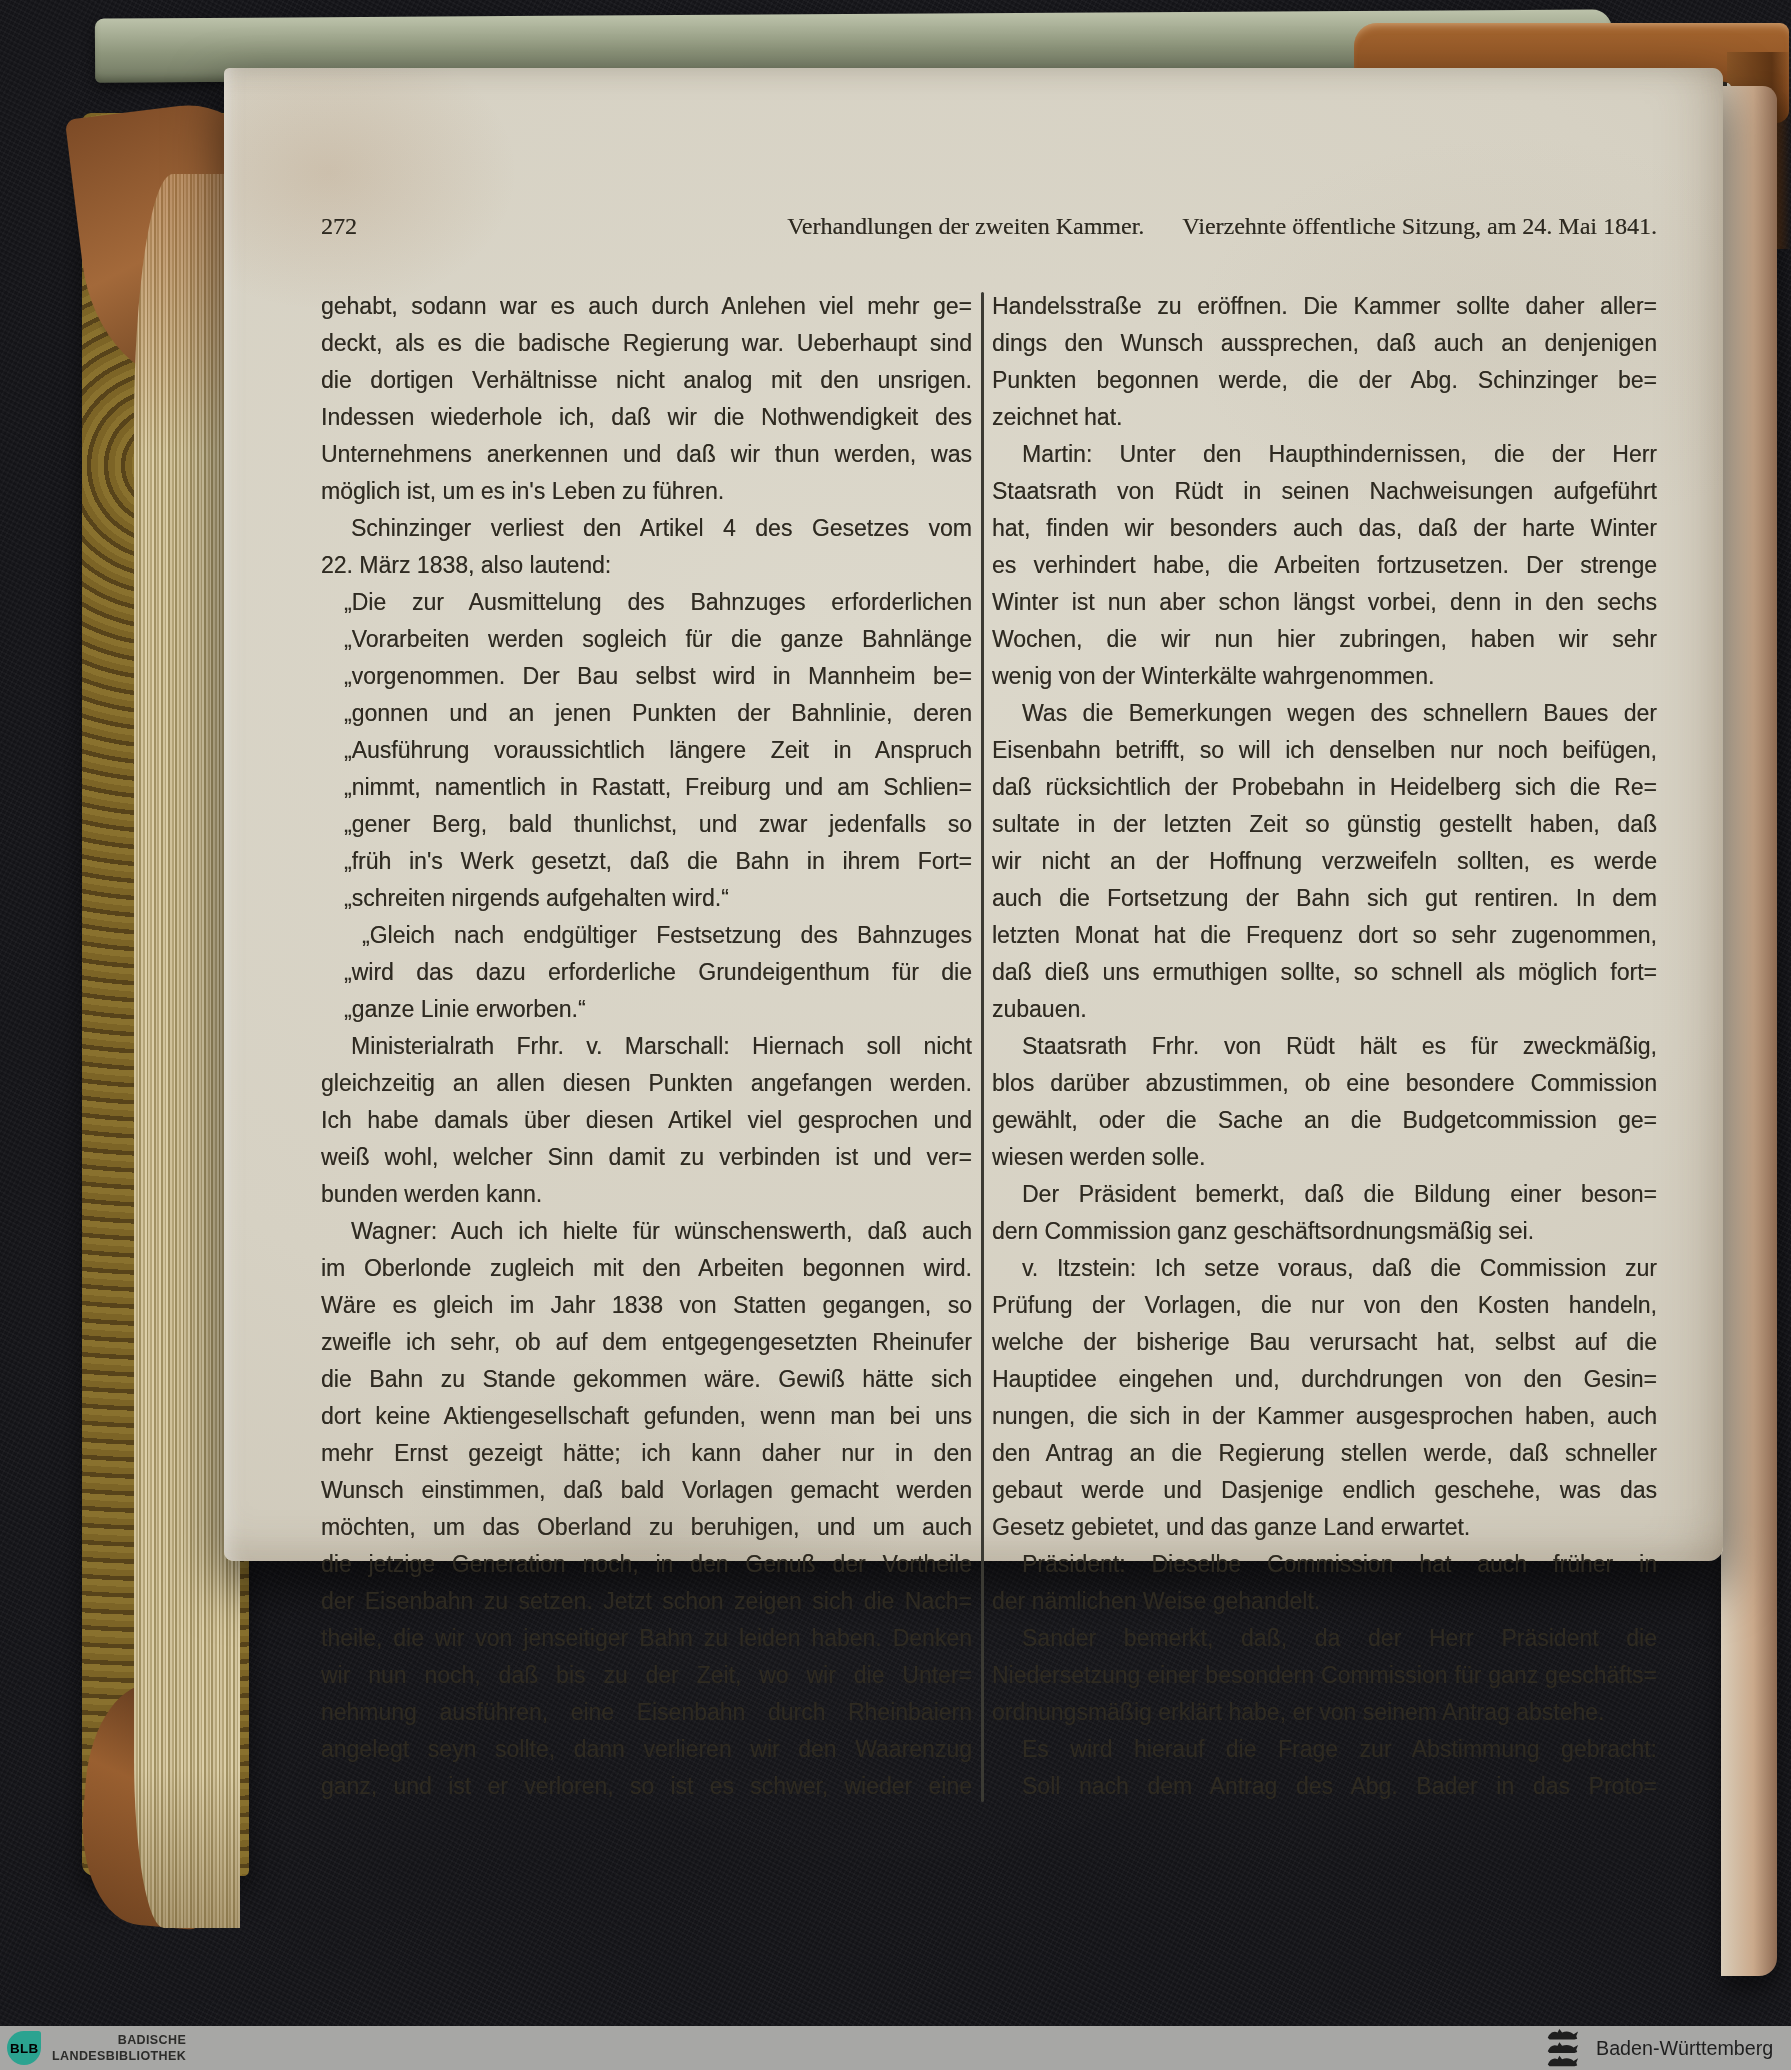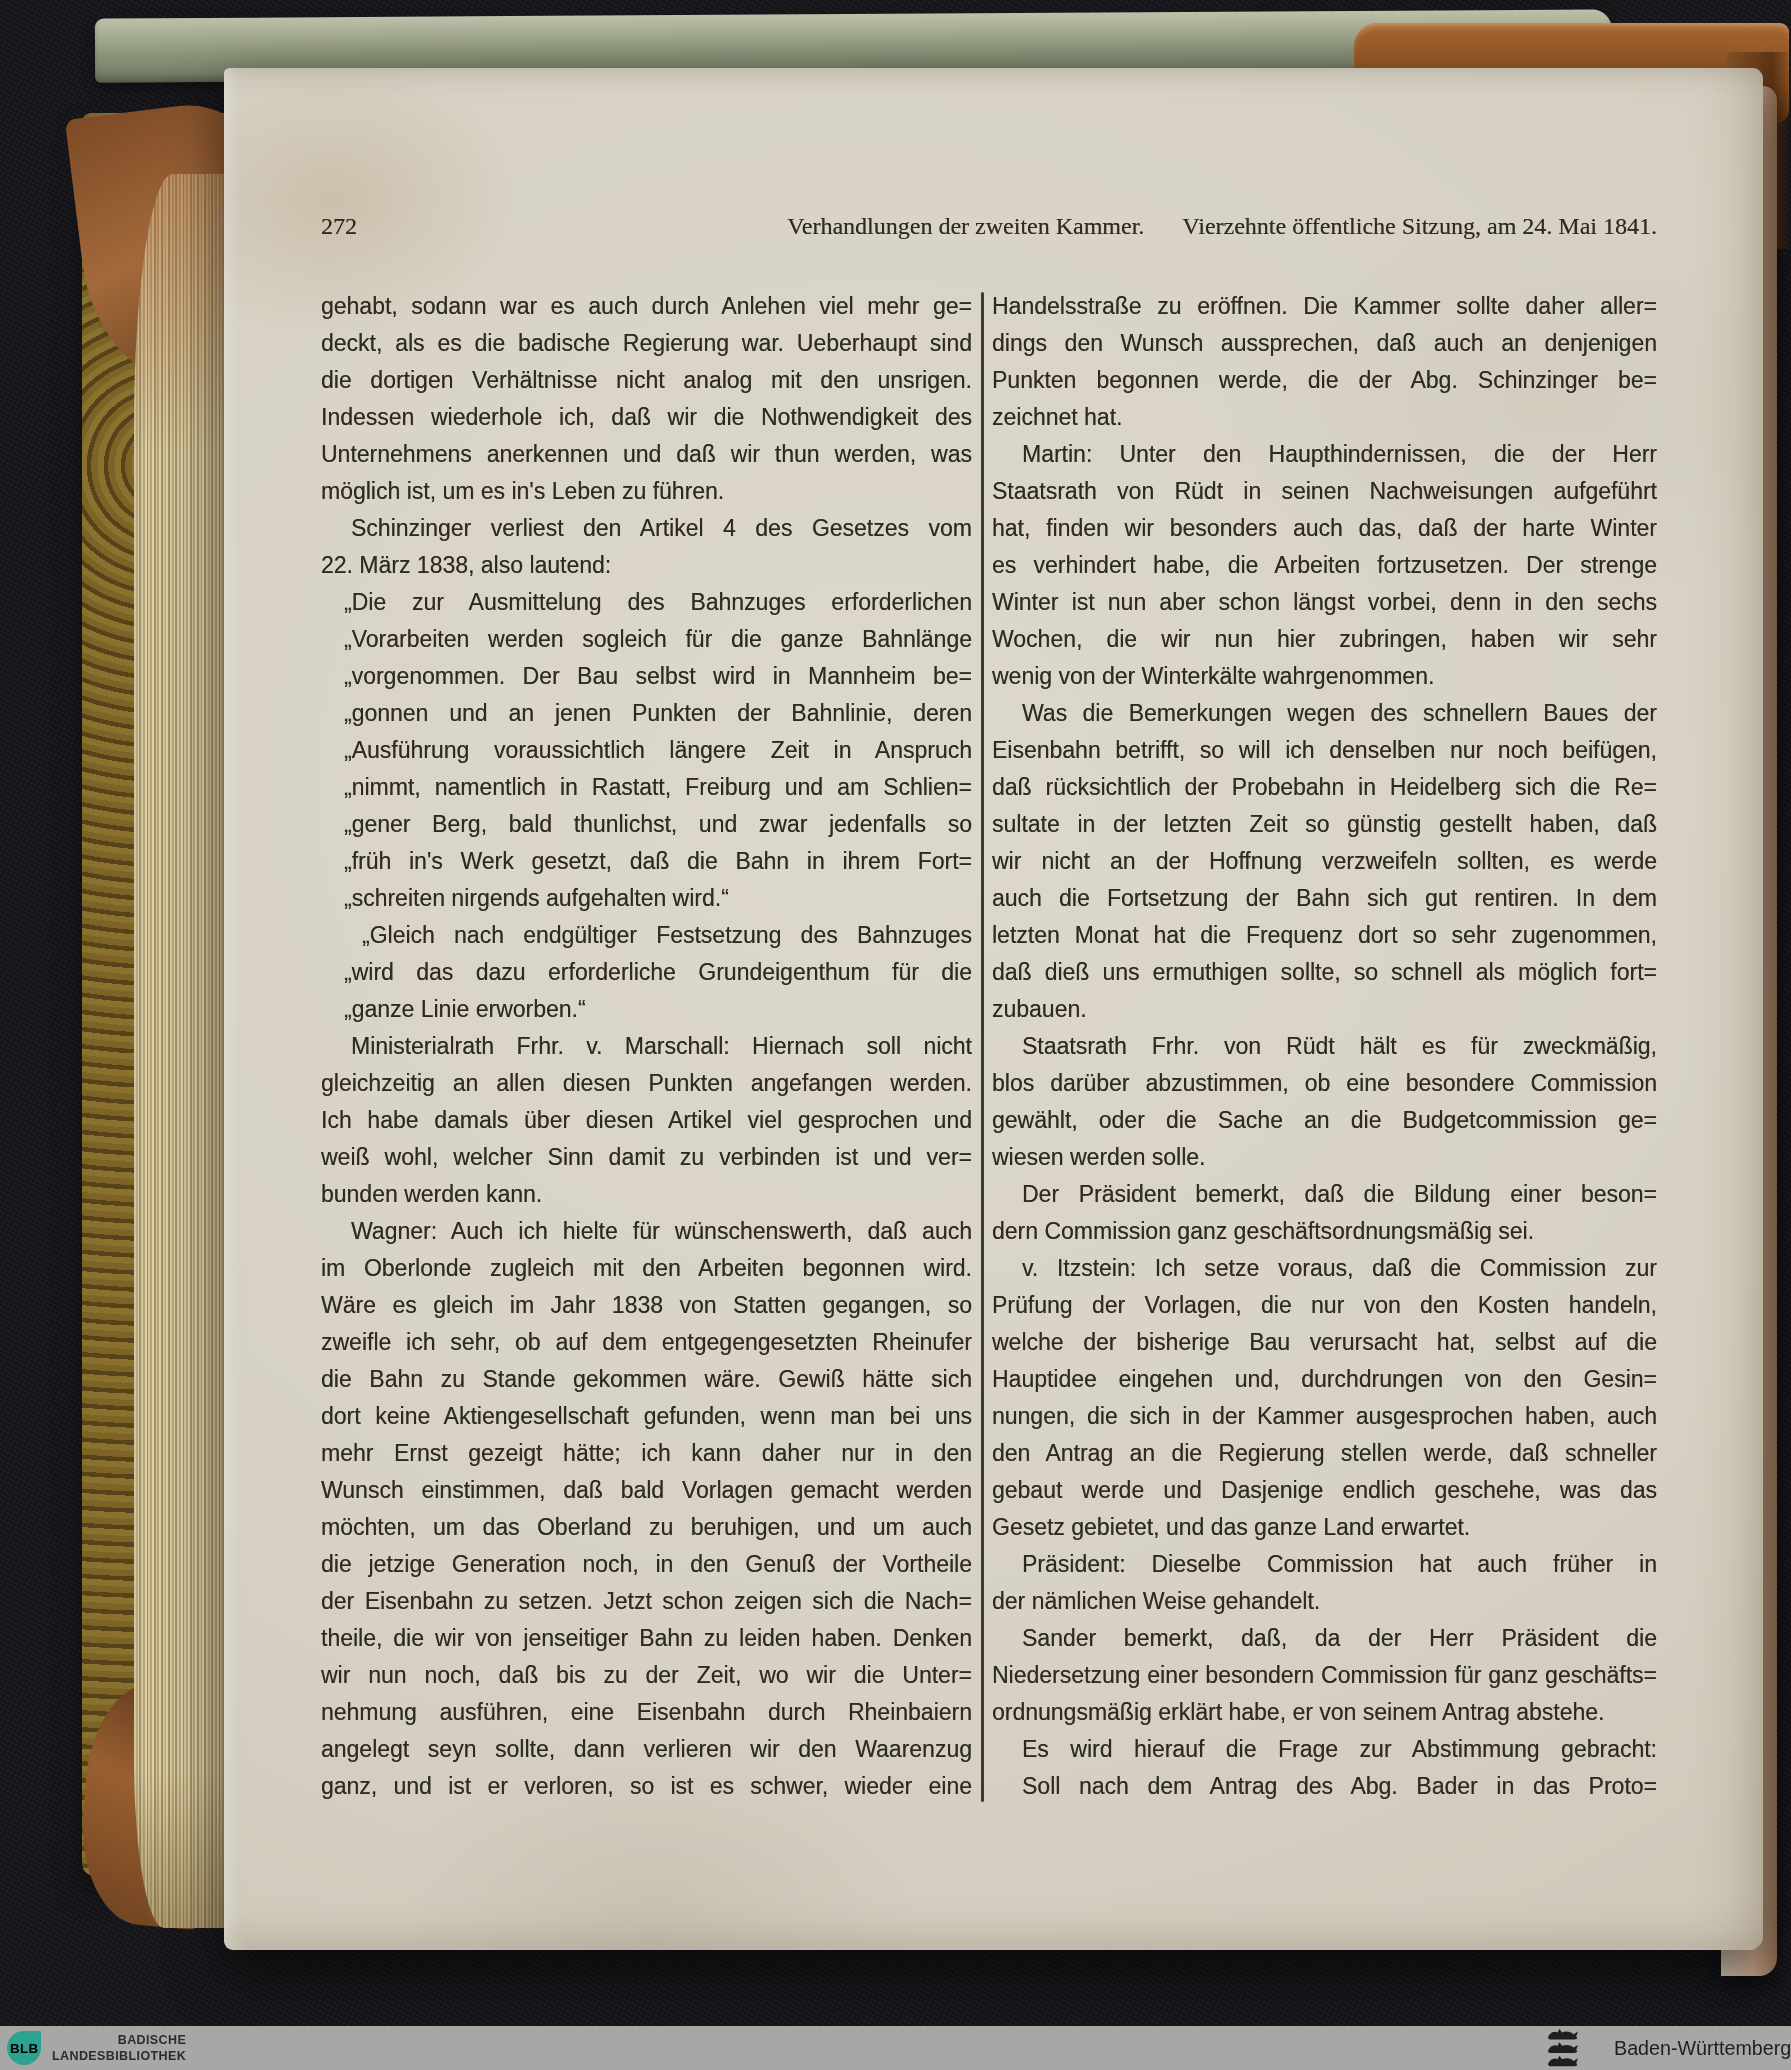--- a/index.html
+++ b/index.html
@@ -43,32 +43,32 @@
     background:linear-gradient(90deg,#8a5526,#5e3515 70%,rgba(30,18,8,0));
     border-radius:0 0 0 36px;}
   .headband{position:absolute;left:1646px;top:77px;width:86px;height:14.3px;
     background:repeating-linear-gradient(90deg,#d8d2c2 0 4.5px,#2e2a22 4.5px 9px);
     border-radius:7.2px;transform:rotate(8deg);}
   .page-sliver{position:absolute;left:1721px;top:86px;width:56px;height:1890px;
     background:linear-gradient(90deg,#d9cdb9,#caa98b 58%,#8d6a52);
     border-radius:0 14.3px 18px 0;box-shadow:0 12.5px 23px rgba(0,0,0,.5);}
 
   
-  .page{position:absolute;left:224px;top:68px;width:1499px;height:1882px;
+  .page{position:absolute;left:224px;top:68px;width:1499px;height:1493px;
     background:
       radial-gradient(269px 197px at 7% 7%, rgba(146,94,48,.16), transparent 70%),
       radial-gradient(376px 251px at 28% 98%, rgba(120,110,90,.12), transparent 70%),
       radial-gradient(466px 287px at 86% 18%, rgba(172,162,142,.12), transparent 70%),
       radial-gradient(120% 90% at 42% 38%, #dcd8cb 0%, #d6d1c3 55%, #cfc9ba 82%, #c6bfae 100%);
     border-radius:5.4px 10.7px 14.3px 9px;
     box-shadow:0 23px 54px rgba(0,0,0,.6),
       inset 14.3px 0 19.7px -12.5px rgba(255,255,255,.55),
       inset -38px 0 56px -27px rgba(96,70,40,.28),
       inset 0 -29px 47px -27px rgba(100,85,60,.25),
-      inset 0 16px 27px -19.7px rgba(90,85,70,.35);padding-left:40px;}
+      inset 0 16px 27px -19.7px rgba(90,85,70,.35);}
 
   .page-header{position:absolute;left:97px;top:145px;width:1336px;height:39px;
     font-family:"Liberation Serif",serif;font-size:24px;color:#2e2a21;
     text-shadow:0.2px 0.3px 0.4px rgba(40,35,25,.55);}
   .pnum{position:absolute;left:0;top:0;}
   .runtitle{position:absolute;left:107px;right:0;top:0;display:flex;justify-content:flex-end;gap:38px;white-space:nowrap;}
 
   .col{position:absolute;top:220px;font-family:Liberation Sans, sans-serif;font-size:23px;color:#2e2a21;
     text-shadow:0.2px 0.3px 0.4px rgba(40,35,25,.55);}
   .col.left{left:97px;width:651px;}
@@ -81,21 +81,21 @@
   .pline.quote{padding-left:23px;}
   .pline.quote2{padding-left:41px;}
 
   
   .footer{position:absolute;left:0;top:2026px;width:1791px;height:45px;background:#a7a7a5;}
   .blb-logo{position:absolute;left:7.2px;top:5.4px;width:34px;height:34px;background:#2ba390;
     border-radius:50% 8% 50% 50%;display:flex;align-items:center;justify-content:center;
     font-family:"Liberation Sans",sans-serif;font-weight:700;font-size:13.4px;color:#000000;letter-spacing:0.3px;}
   .blb-text{position:absolute;left:52px;top:6.3px;font-family:"Liberation Sans",sans-serif;
     font-weight:700;font-size:12.5px;line-height:16px;letter-spacing:0.4px;color:#2c2c2a;text-align:right;}
-  .bw{position:absolute;left:1546px;top:0;height:45px;display:flex;align-items:center;gap:27px;}
+  .bw{position:absolute;left:1546px;top:0;height:45px;display:flex;align-items:center;gap:9px;}
   .bw svg{display:block;}
   .bw-label{font-family:"Liberation Sans",sans-serif;font-size:19.7px;color:#1f1f1f;white-space:nowrap;}
 </style>
 </head>
 <body>
 
 <div class="stage">
 
   <div class="cover"></div>
   <div class="leather-tl"></div>

